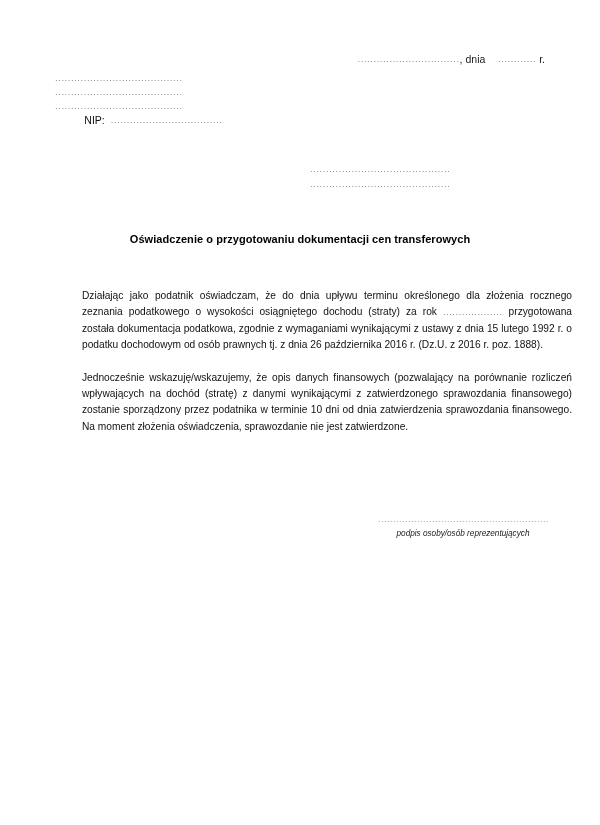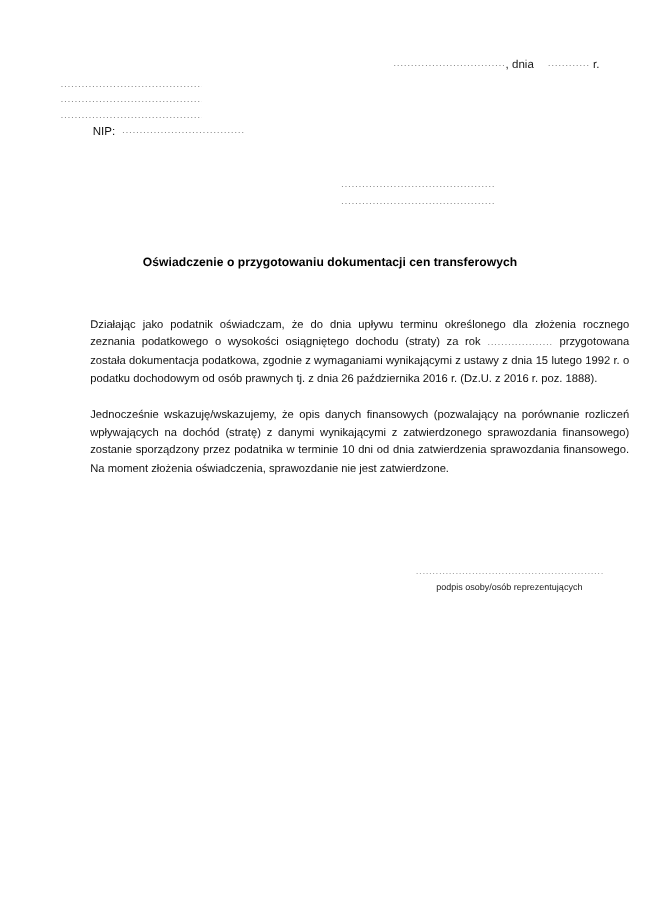--- a/index.html
+++ b/index.html
@@ -150,20 +150,21 @@
     color: #9a9a9a;
     font-size: 9px;
     letter-spacing: 0.5px;
   }
   .signature .sig-caption {
     margin-top: 3px;
     font-size: 8.2px;
     line-height: 11px;
     color: #1a1a1a;
     white-space: nowrap;
+    font-style: italic;
   }
 </style>
 </head>
 <body>
 
 <div class="page">
 
   <div class="date-row">
     <span class="dots dots-long">................................</span><span class="lbl">, </span><span class="lbl">dnia</span>
     <span class="dots dots-short">............</span>

